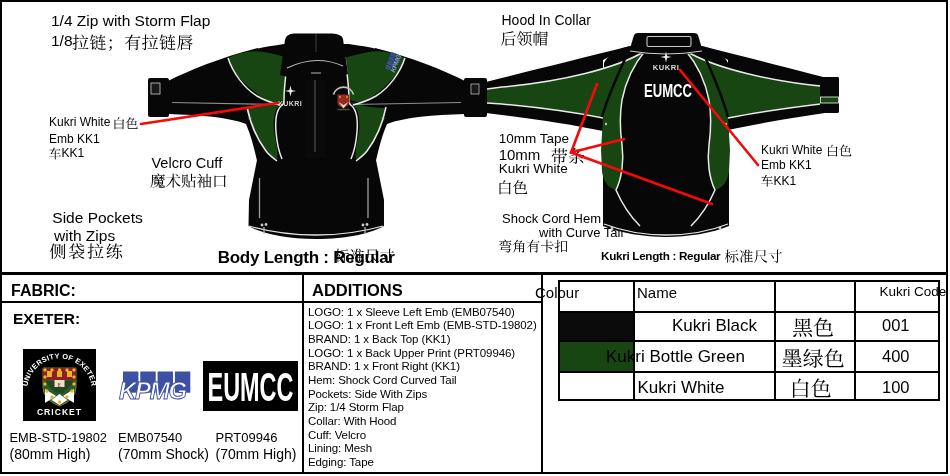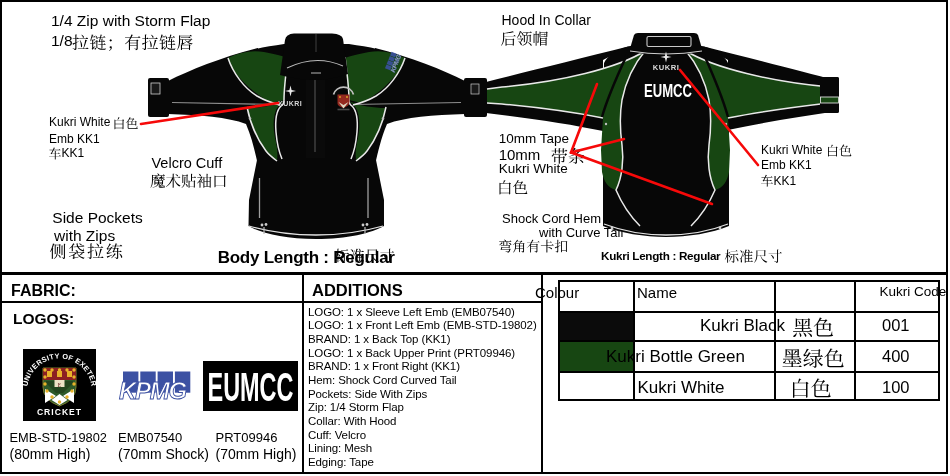--- a/index.html
+++ b/index.html
@@ -56,41 +56,41 @@
 <div class="ln" style="left:774px;top:282px;width:2px;height:117px"></div>
 <div class="ln" style="left:854px;top:282px;width:2px;height:117px"></div>
 <div class="ln" style="left:560px;top:311px;width:380px;height:2px"></div>
 <div class="ln" style="left:560px;top:340px;width:380px;height:2px"></div>
 <div class="ln" style="left:560px;top:371px;width:380px;height:2px"></div>
 <div style="position:absolute;left:560px;top:313px;width:73px;height:27px;background:#0b0b0b"></div>
 <div style="position:absolute;left:560px;top:342px;width:73px;height:29px;background:#174612"></div>
 <div class="t" style="left:535px;top:284.5px;font-size:15.0px;">Colour</div>
 <div class="t" style="left:637.0px;top:284.5px;font-size:15.0px;">Name</div>
 <div class="t" style="left:860.5px;top:284.7px;font-size:13.5px;margin-left:19px;">Kukri Code</div>
-<div class="t" style="left:659px;top:317.3px;font-size:17.0px;padding-left:41px;">Kukri Black</div>
+<div class="t" style="left:631px;top:317.3px;font-size:17.0px;padding-left:41px;">Kukri Black</div>
 <div class="t" style="left:606px;top:348.3px;font-size:17.0px;">Kukri Bottle Green</div>
 <div class="t" style="left:637.5px;top:378.8px;font-size:17.0px;">Kukri White</div>
 <div class="t" style="left:882.0px;top:317.3px;font-size:16.5px;">001</div>
 <div class="t" style="left:882.0px;top:348.3px;font-size:16.5px;">400</div>
 <div class="t" style="left:882.0px;top:378.8px;font-size:16.5px;">100</div>
 <svg style="position:absolute;left:0;top:0;overflow:visible" width="950" height="476">
       <use href="#g29" transform="translate(792.14,335.32) scale(0.02100)" fill="#000"></use>
       <use href="#g6" transform="translate(813.14,335.32) scale(0.02100)" fill="#000"></use>
     </svg>
 <svg style="position:absolute;left:0;top:0;overflow:visible" width="950" height="476">
       <use href="#g30" transform="translate(781.70,366.22) scale(0.02100)" fill="#000"></use>
       <use href="#g31" transform="translate(802.70,366.22) scale(0.02100)" fill="#000"></use>
       <use href="#g6" transform="translate(823.70,366.22) scale(0.02100)" fill="#000"></use>
     </svg>
 <svg style="position:absolute;left:0;top:0;overflow:visible" width="950" height="476">
       <use href="#g5" transform="translate(789.70,396.22) scale(0.02100)" fill="#000"></use>
       <use href="#g6" transform="translate(810.70,396.22) scale(0.02100)" fill="#000"></use>
     </svg>
 <div class="t b" style="left:11.0px;top:282.5px;font-size:16.0px;">FABRIC:</div>
-<div class="t b" style="left:13.0px;top:311.0px;font-size:15.5px;">LOGOS:</div>
+<div class="t b" style="left:13.0px;top:311.0px;font-size:15.5px;">EXETER:</div>
 <div class="t" style="left:9.5px;top:432.3px;font-size:12.8px;">EMB-STD-19802</div>
 <div class="t" style="left:9.5px;top:446.7px;font-size:14.0px;">(80mm High)</div>
 <div class="t" style="left:118.0px;top:431.3px;font-size:13.0px;">EMB07540</div>
 <div class="t" style="left:118.0px;top:446.7px;font-size:14.0px;">(70mm Shock)</div>
 <div class="t" style="left:215.5px;top:431.3px;font-size:13.0px;">PRT09946</div>
 <div class="t" style="left:215.5px;top:446.7px;font-size:14.0px;">(70mm High)</div>
 <svg style="position:absolute;left:23px;top:349px" width="73" height="72" viewBox="0 0 73 72">
 <rect width="73" height="72" fill="#000"></rect>
 <defs>
         <path id="arcp" d="M 4,42 A 32.5,32.5 0 0 1 69,42"></path>

